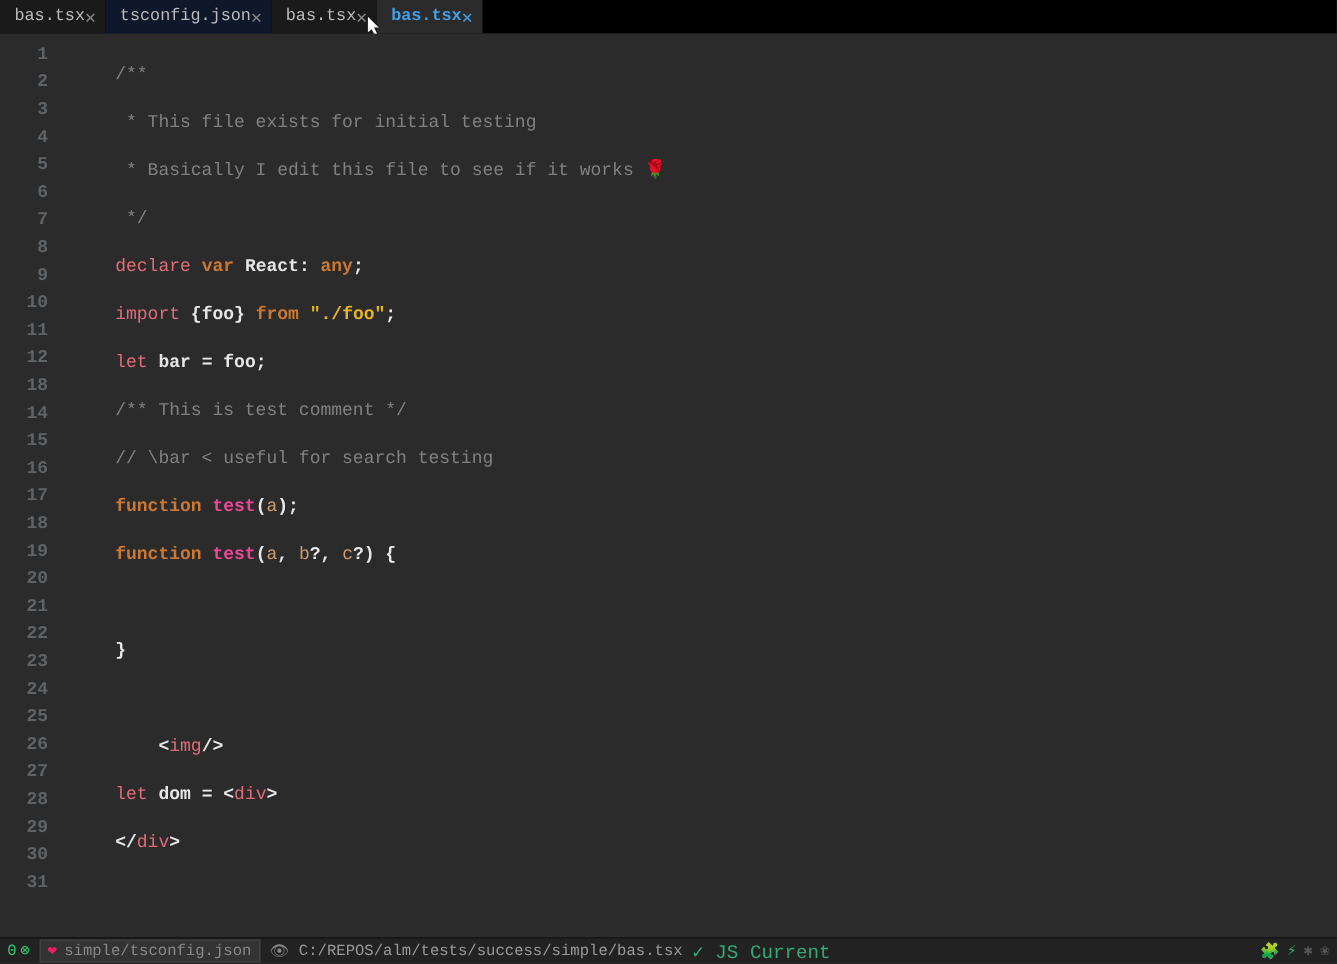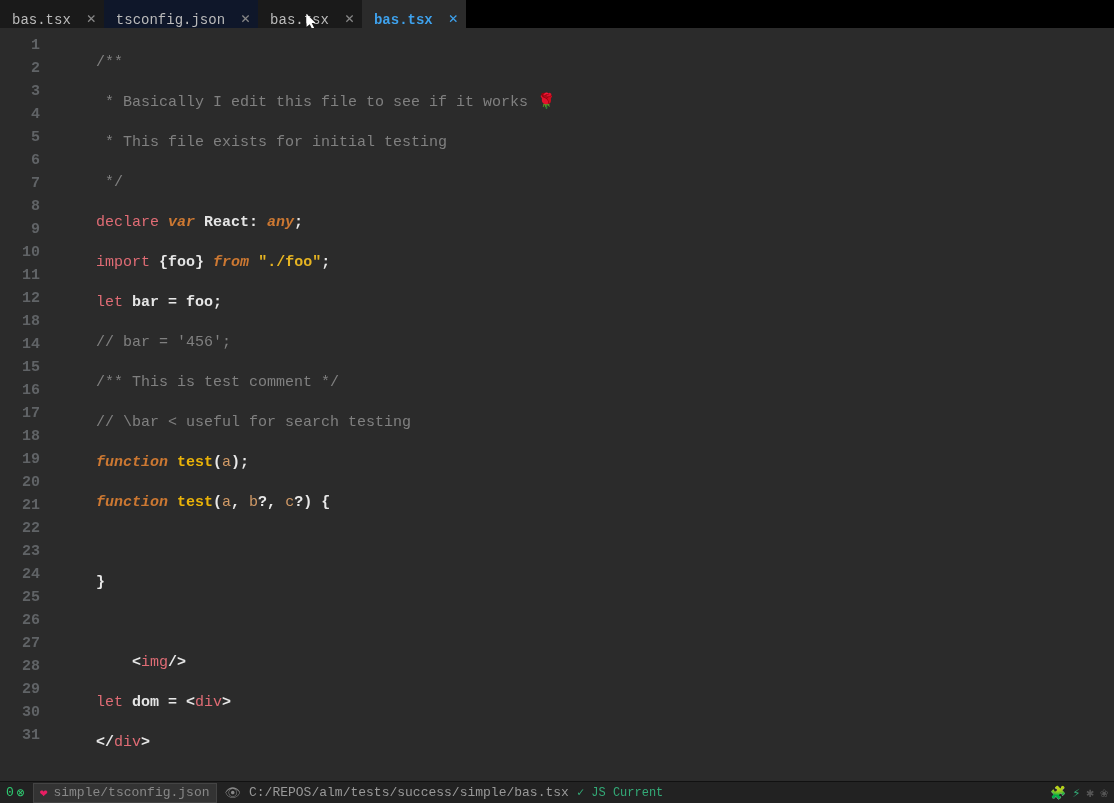--- a/index.html
+++ b/index.html
@@ -14,26 +14,26 @@
   overflow: hidden;
 }
 .tabbar {
   height: 28px;
   background: #000;
   display: flex;
   align-items: stretch;
 }
 .tab {
   display: flex;
-  align-items: flex-end;
+  align-items: center;
   padding: 0 8px 0 12px;
   color: #bbb;
   font-size: 14px;
   cursor: pointer;
-  gap: 16px;
+  gap: 0;
 }
 .tab.inactive { background: #1a1a1a; }
 .tab.inactive2 { background: #0f172a; }
 .tab.active { background: #2b2b2b; color: #3ea1ec; font-weight: bold; }
 .tab .close { color: #888; font-size: 15px; font-weight: bold; }
 .tab.active .close { color: #3ea1ec; }
 .cursor-icon {
   width: 14px; height: 18px;
   position: absolute;
   left: 306px; top: 14px;
@@ -56,25 +56,25 @@
 }
 .gutter div { height: 23px; line-height: 23px; font-weight: bold; }
 .code {
   flex: 1;
   padding-top: 6px;
   padding-left: 42px;
   white-space: pre;
 }
 .line { height: 23px; line-height: 23px; }
 .c-comment { color: #808080; }
-.c-keyword { color: #cc7832; font-weight: bold; font-style: italic; }
+.c-keyword { color: #cc7832; font-weight: bold; }
 .c-type { color: #e06c75; font-weight: normal; }
 .c-var { color: #e5e5e5; font-weight: bold; }
 .c-fn { color: #d19a66; }
-.c-fnname { color: #eab308; font-weight: bold; }
+.c-fnname { color: #ec4899; font-weight: bold; }
 .c-string2 { color: #e6b422; font-weight: bold; }
 .c-bold { font-weight: bold; }
 .c-white { color: #e8e8e8; }
 .statusbar {
   height: 22px;
   background: #222;
   border-top: 1px solid #111;
   display: flex;
   align-items: center;
   font-size: 13px;
@@ -85,21 +85,21 @@
 .sb-badge { color: #2ecc71; display: flex; align-items: center; gap: 3px; }
 .sb-tsconfig {
   background: #333;
   border: 1px solid #444;
   padding: 1px 6px;
   display: flex; align-items: center; gap: 6px;
 }
 .sb-heart { color: #e91e63; }
 .sb-eye { color: #888; }
 .sb-path { color: #999; }
-.sb-jscheck { color: #3a7; font-size: 12px; }
+.sb-jscheck { color: #3a7; font-size: 16px; }
 .sb-right { margin-left: auto; display: flex; gap: 6px; align-items: center; color: #555; }
 .sb-right .bolt { color: #3a7; }
 </style>
 </head>
 <body>
 
 <div class="tabbar">
   <div class="tab inactive">
     <span>bas.tsx</span>
     <span class="close">✕</span>
@@ -150,27 +150,26 @@
       <div>25</div>
       <div>26</div>
       <div>27</div>
       <div>28</div>
       <div>29</div>
       <div>30</div>
       <div>31</div>
   </div>
   <div class="code">
 <div class="line"><span class="c-comment">/**</span></div>
+<div class="line"><span class="c-comment"> * This file exists for initial testing</span></div>
 <div class="line"><span class="c-comment"> * Basically I edit this file to see if it works 🌹</span></div>
-<div class="line"><span class="c-comment"> * This file exists for initial testing</span></div>
 <div class="line"><span class="c-comment"> */</span></div>
 <div class="line"><span class="c-type">declare</span> <span class="c-keyword">var</span> <span class="c-var">React</span><span class="c-white c-bold">: </span><span class="c-keyword">any</span><span class="c-white c-bold">;</span></div>
 <div class="line"><span class="c-type">import</span> <span class="c-white c-bold">{</span><span class="c-var">foo</span><span class="c-white c-bold">}</span> <span class="c-keyword">from</span> <span class="c-string2">"./foo"</span><span class="c-white c-bold">;</span></div>
 <div class="line"><span class="c-type">let</span> <span class="c-var">bar</span> <span class="c-white c-bold">= </span><span class="c-white c-bold">foo</span><span class="c-white c-bold">;</span></div>
-<div class="line"><span class="c-comment">// bar = '456';</span></div>
 <div class="line"><span class="c-comment">/** This is test comment */</span></div>
 <div class="line"><span class="c-comment">// \bar &lt; useful for search testing</span></div>
 <div class="line"><span class="c-keyword">function</span> <span class="c-fnname">test</span><span class="c-white c-bold">(</span><span class="c-fn">a</span><span class="c-white c-bold">);</span></div>
 <div class="line"><span class="c-keyword">function</span> <span class="c-fnname">test</span><span class="c-white c-bold">(</span><span class="c-fn">a</span><span class="c-white c-bold">, </span><span class="c-fn">b</span><span class="c-white c-bold">?, </span><span class="c-fn">c</span><span class="c-white c-bold">?) {</span></div>
 <div class="line"></div>
 <div class="line"><span class="c-white c-bold">}</span></div>
 <div class="line"></div>
 <div class="line">    <span class="c-white c-bold">&lt;</span><span class="c-type">img</span><span class="c-white c-bold">/&gt;</span></div>
 <div class="line"><span class="c-type">let</span> <span class="c-var">dom</span> <span class="c-white c-bold">= &lt;</span><span class="c-type">div</span><span class="c-white c-bold">&gt;</span></div>
 <div class="line"><span class="c-white c-bold">&lt;/</span><span class="c-type">div</span><span class="c-white c-bold">&gt;</span></div>

